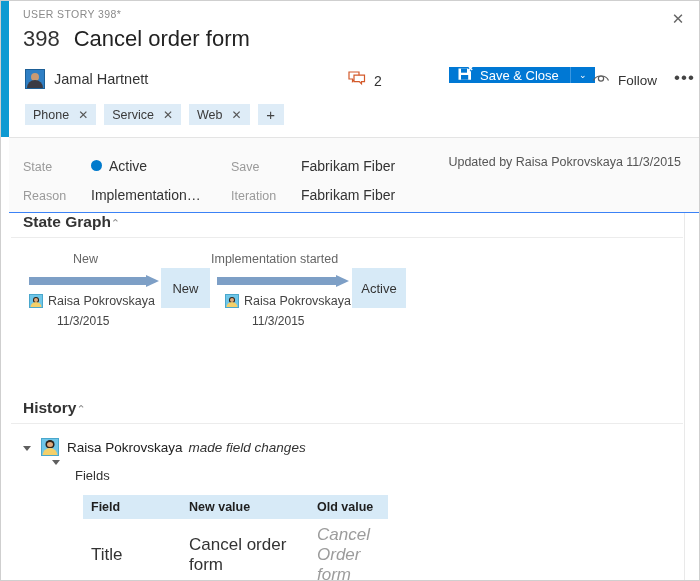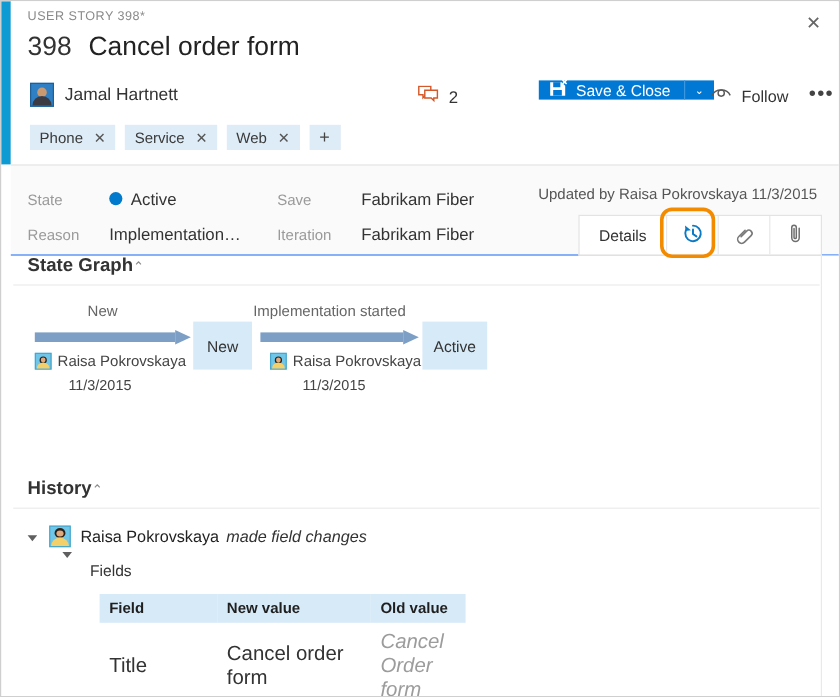--- a/index.html
+++ b/index.html
@@ -590,49 +590,20 @@
     <div class="fld-value" style="left:82px; top:49px;">Implementation…</div>
 
     <div class="fld-label" style="left:222px; top:22px;">Save</div>
     <div class="fld-value" style="left:292px; top:20px;">Fabrikam Fiber</div>
 
     <div class="fld-label" style="left:222px; top:51px;">Iteration</div>
     <div class="fld-value" style="left:292px; top:49px;">Fabrikam Fiber</div>
 
     <div class="updated-by">Updated by Raisa Pokrovskaya 11/3/2015</div>
 
-    <div class="tabbar">
-      <div class="tab details">
-        <span>Details</span>
-      </div>
-      <div class="tab icon">
-        <span>
-          <svg width="19" height="19" viewBox="0 0 20 20">
-            <path d="M10 3.2 a6.8 6.8 0 1 1 -6.2 4.0" fill="none" stroke="#0a7ac4" stroke-width="1.7" stroke-linecap="round"></path>
-            <path d="M3.0 3.0 L3.4 7.9 L8.2 7.2 Z" fill="#0a7ac4"></path>
-            <path d="M10 6.5 v4.1 l3.0 2.0" fill="none" stroke="#0a7ac4" stroke-width="1.7" stroke-linecap="round"></path>
-          </svg>
-        </span>
-        <span class="tab-highlight"></span>
-      </div>
-      <div class="tab icon">
-        <span>
-          <svg width="18" height="18" viewBox="0 0 18 18">
-            <path d="M6.6 11.2 l4.6 -4.6 a2.6 2.6 0 0 1 3.7 3.7 l-5.5 5.5 a3.3 3.3 0 0 1 -4.7 -4.7 l5.2 -5.2" fill="none" stroke="#7a7a7a" stroke-width="1.35" stroke-linecap="round"></path>
-          </svg>
-        </span>
-      </div>
-      <div class="tab icon">
-        <span>
-          <svg width="16" height="18" viewBox="0 0 16 18">
-            <path d="M11 4.2 v8.0 a3.1 3.1 0 0 1 -6.2 0 v-8.6 a1.9 1.9 0 0 1 3.8 0 v8.3 a0.95 0.95 0 0 1 -1.9 0 v-7.4" fill="none" stroke="#6e6e6e" stroke-width="1.25" stroke-linecap="round"></path>
-          </svg>
-        </span>
-      </div>
-    </div>
   </div>
 
   <div class="content">
 
     <div class="section-head">
       <span class="section-title">State Graph</span>
       <span class="chevron">⌃</span>
     </div>
 
     <div class="graph">

